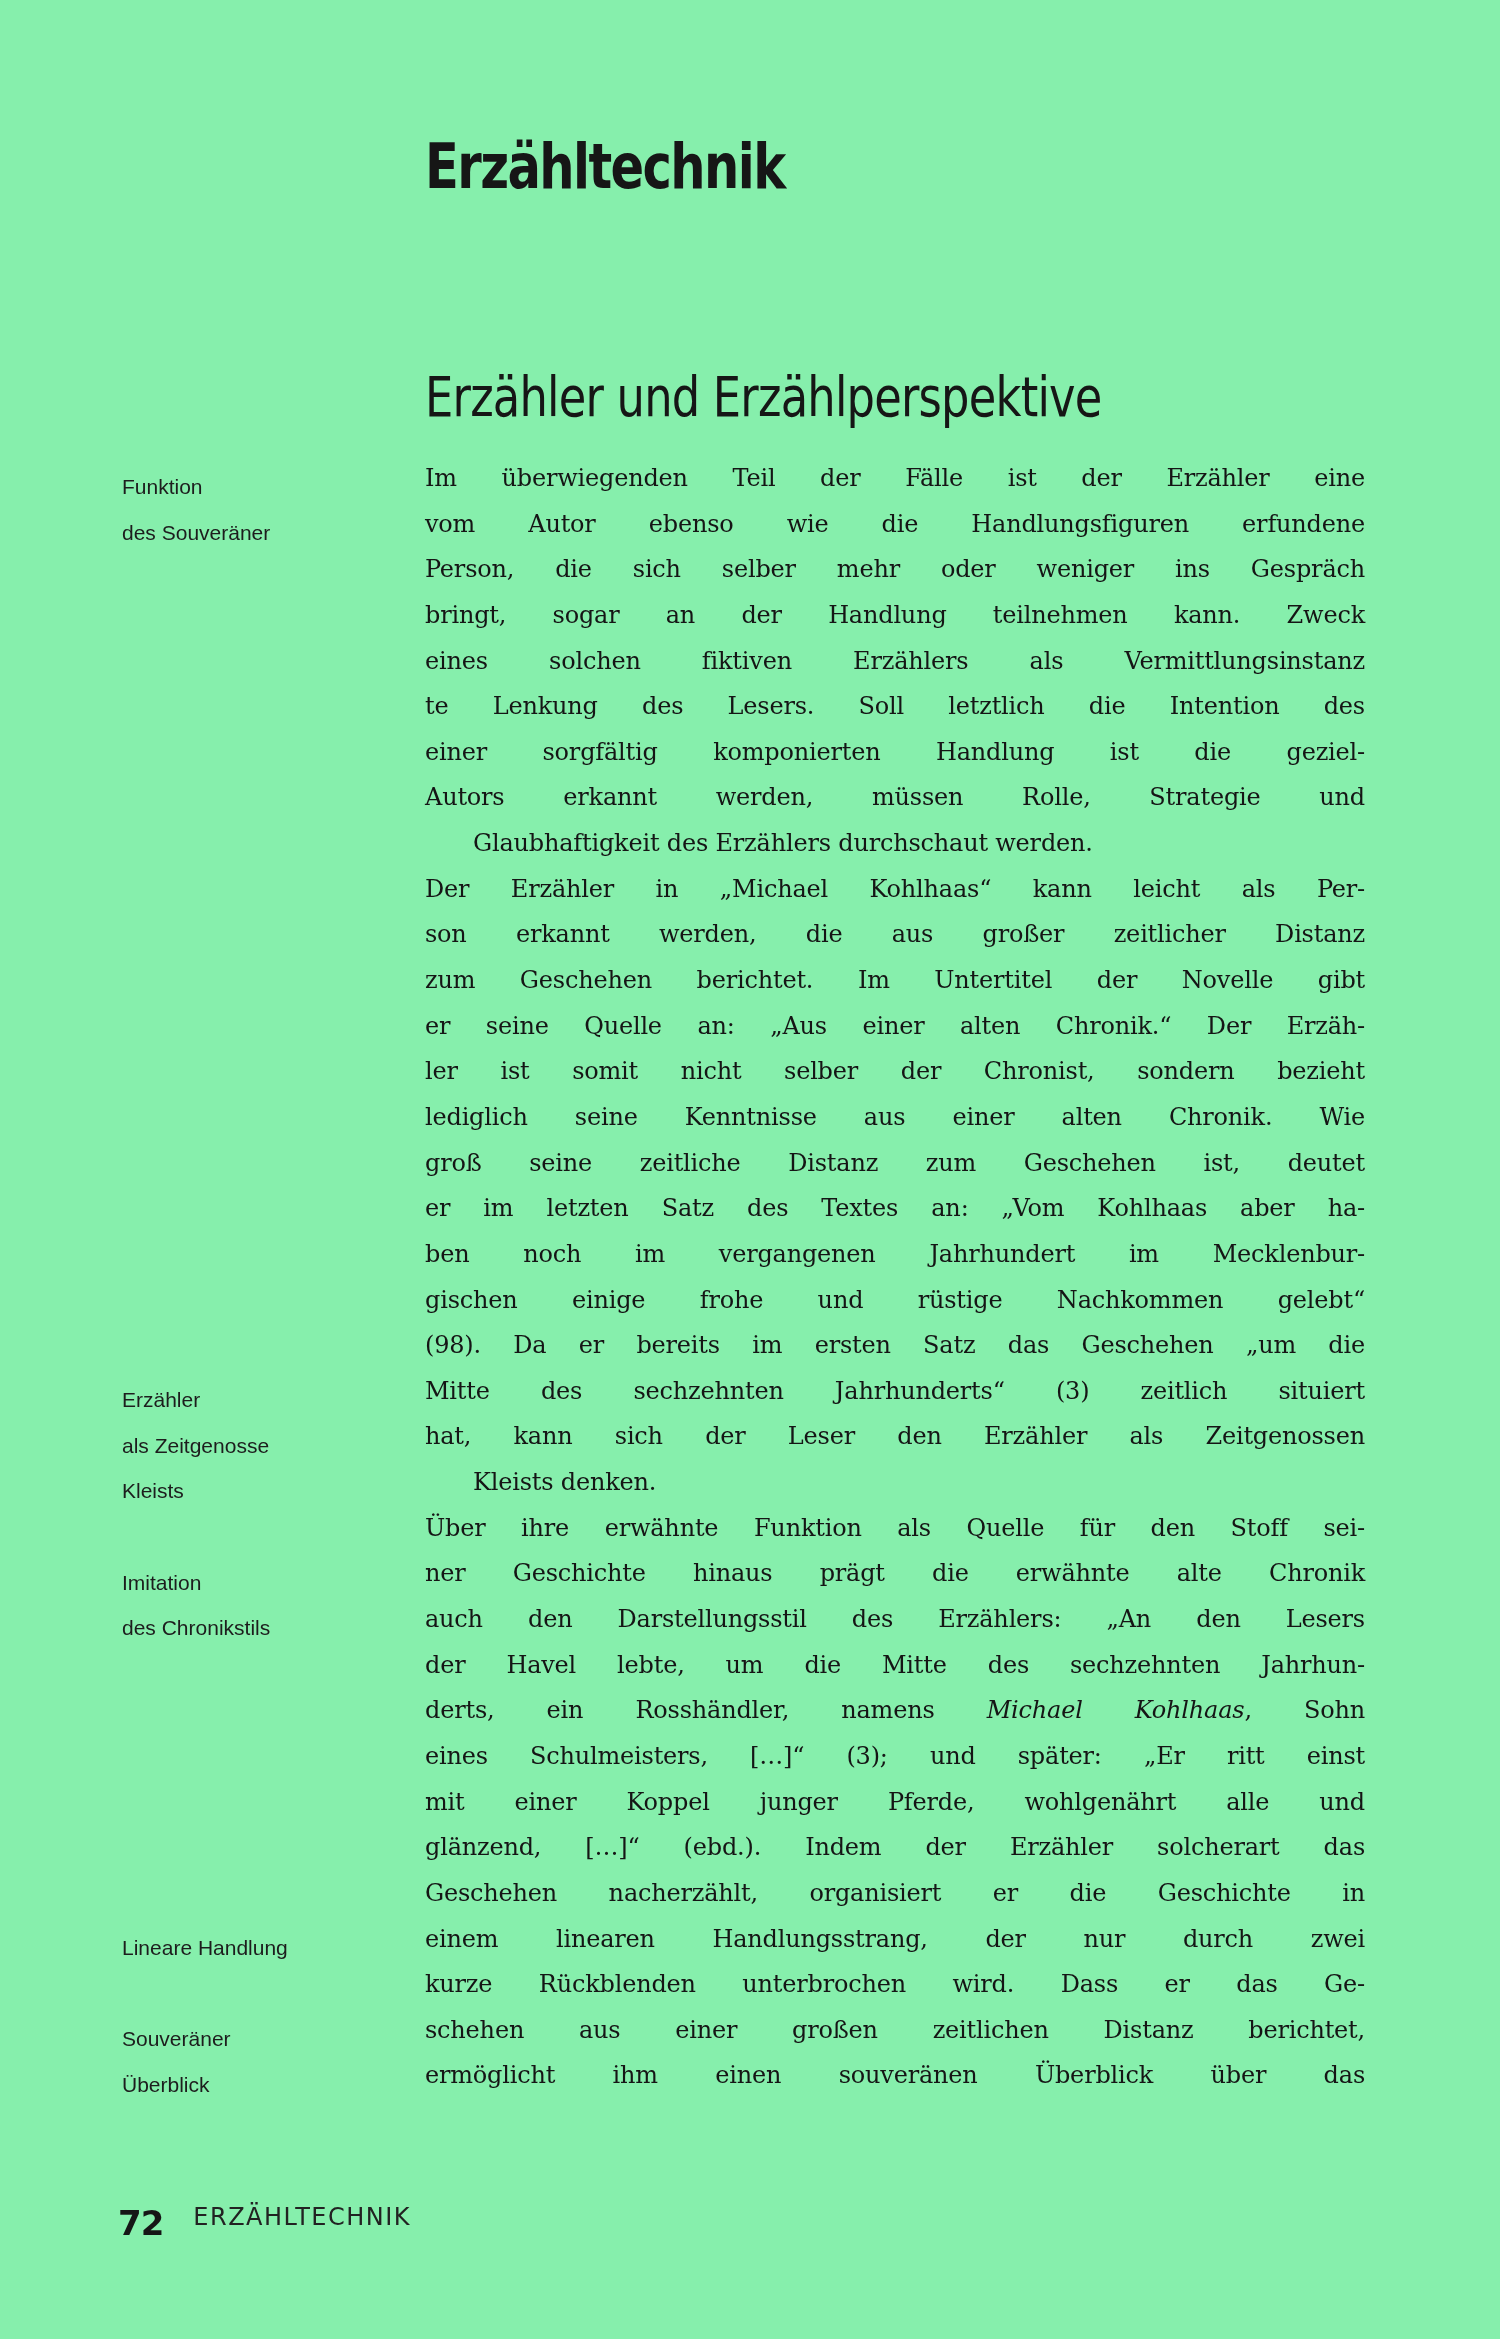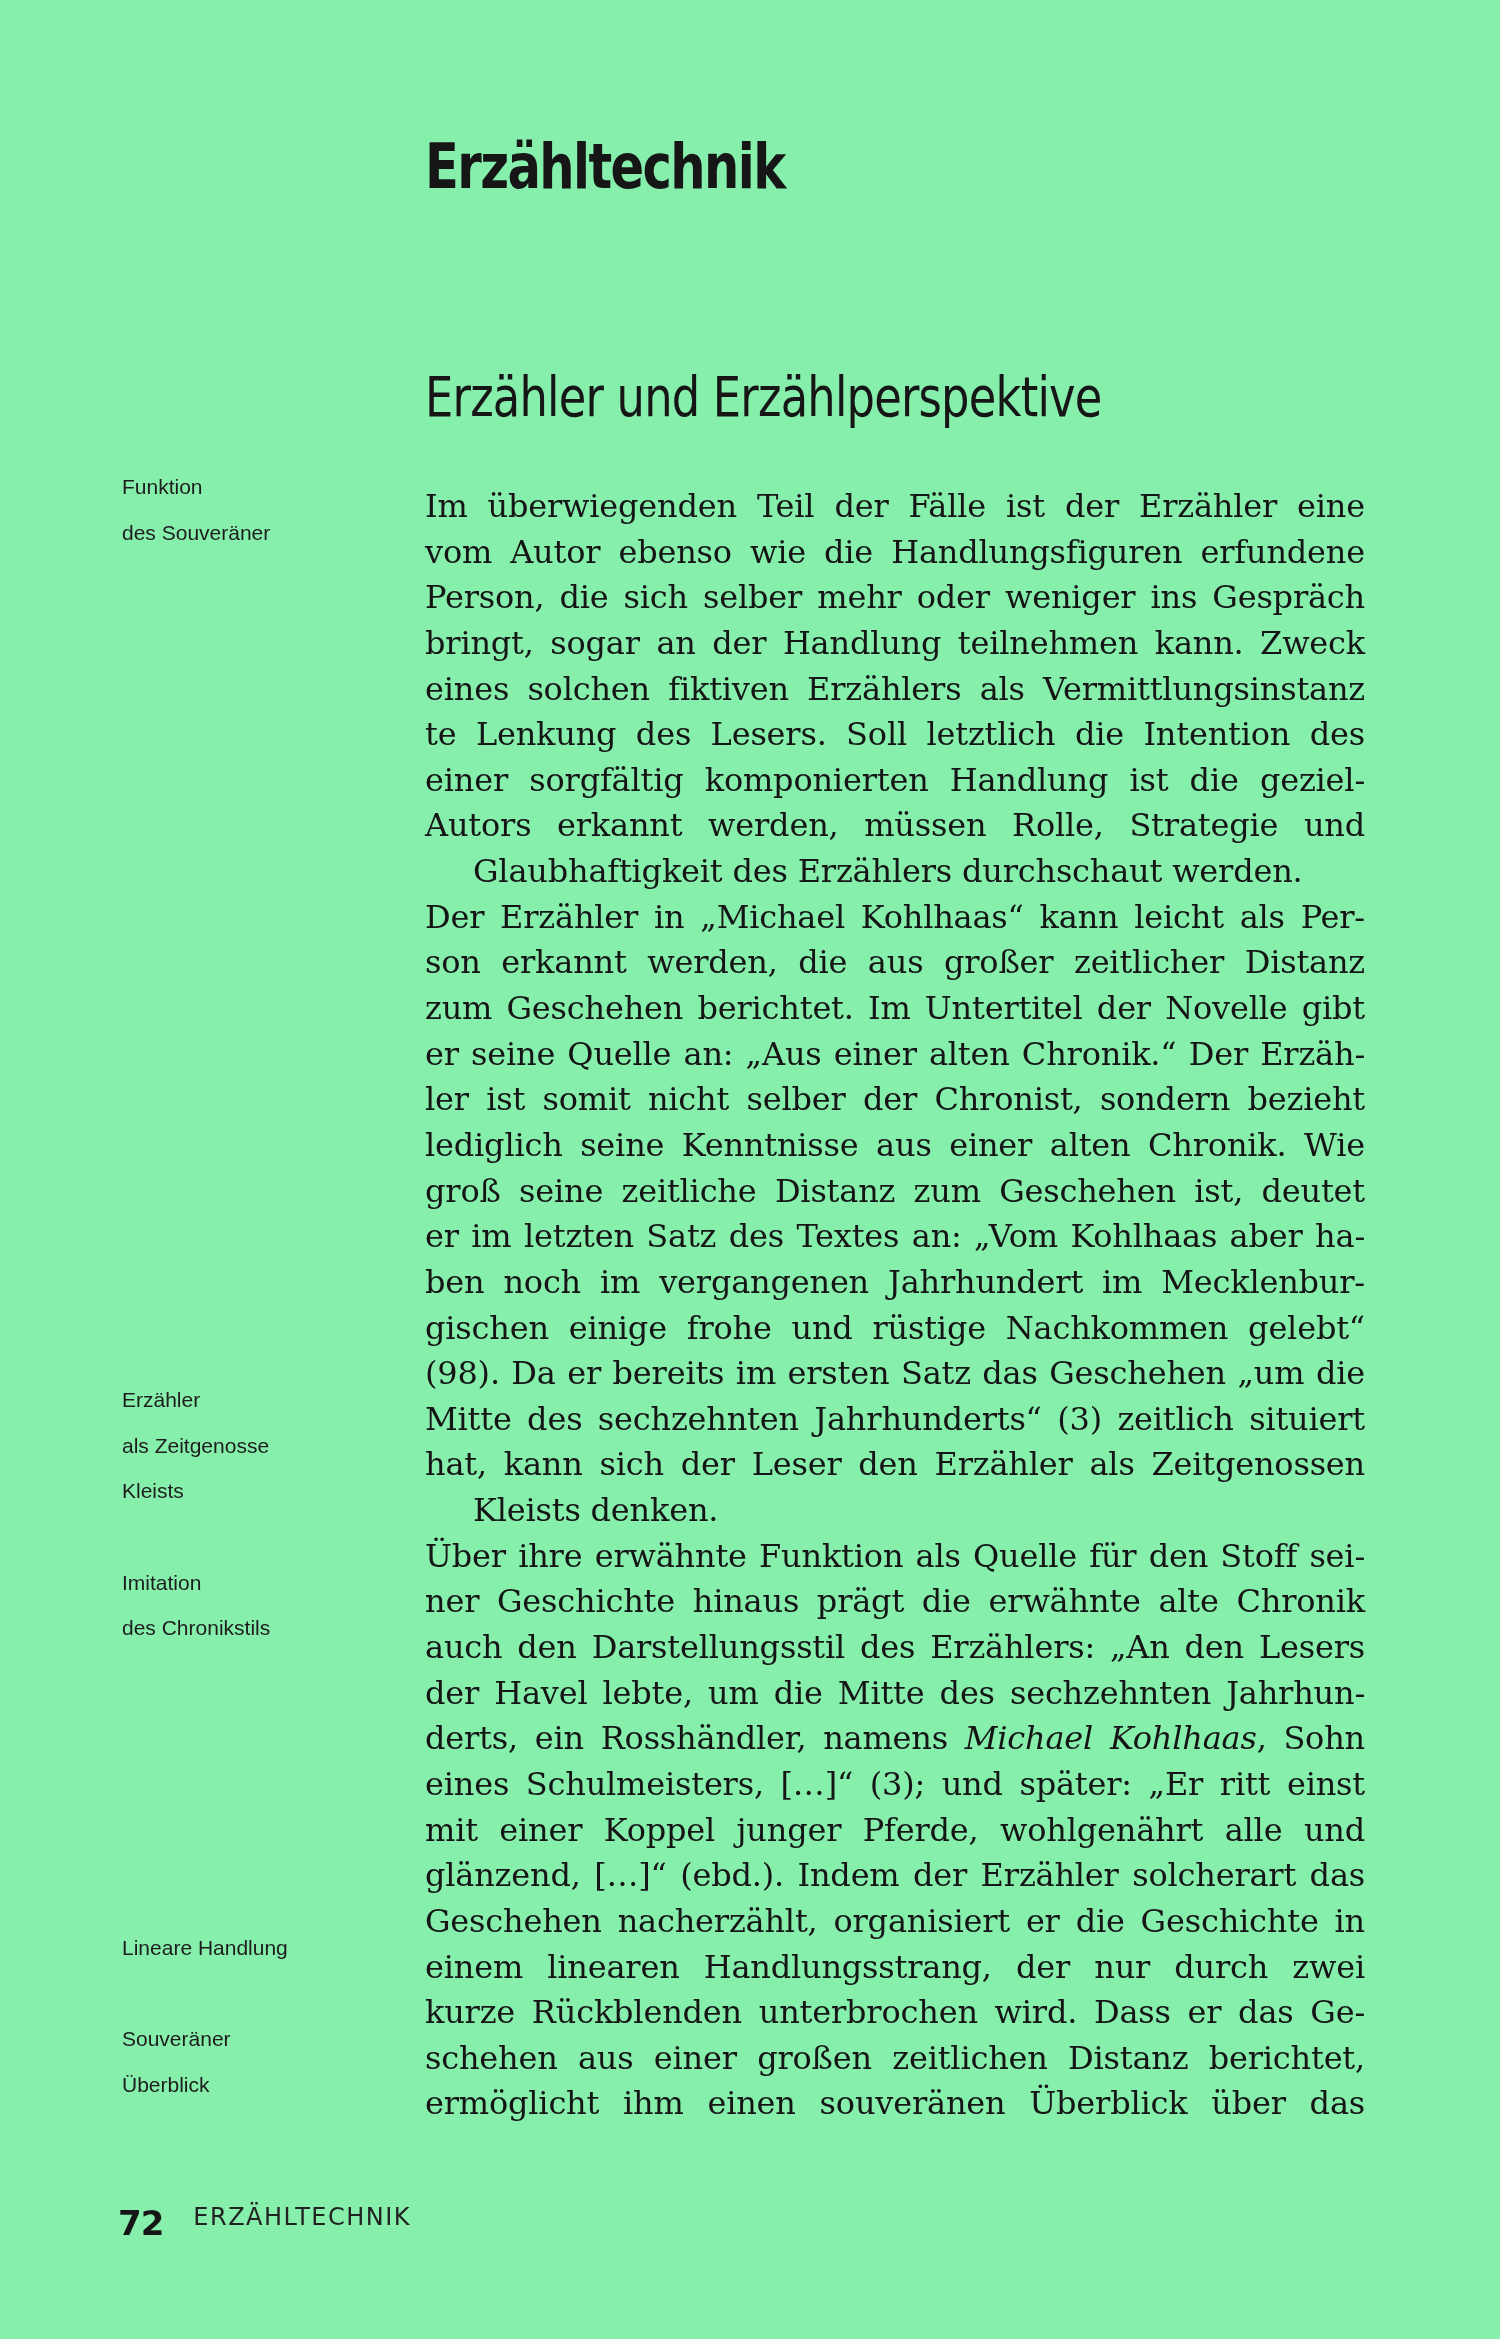--- a/index.html
+++ b/index.html
@@ -34,23 +34,23 @@
     font-size: 56px;
     letter-spacing: -1px;
     transform: scaleX(0.80);
     transform-origin: left top;
     white-space: nowrap;
     color: #161616;
   }
   #body-col {
     position: absolute;
     left: 425px;
-    top: 484px;
+    top: 456px;
     width: 940px;
-    font-size: 32px;
+    font-size: 24px;
     line-height: 45.65px;
     letter-spacing: -0.2px;
   }
   .body-line {
     height: 45.65px;
     text-align: justify;
     text-align-last: justify;
     text-justify: inter-word;
     white-space: normal;
     overflow: visible;

